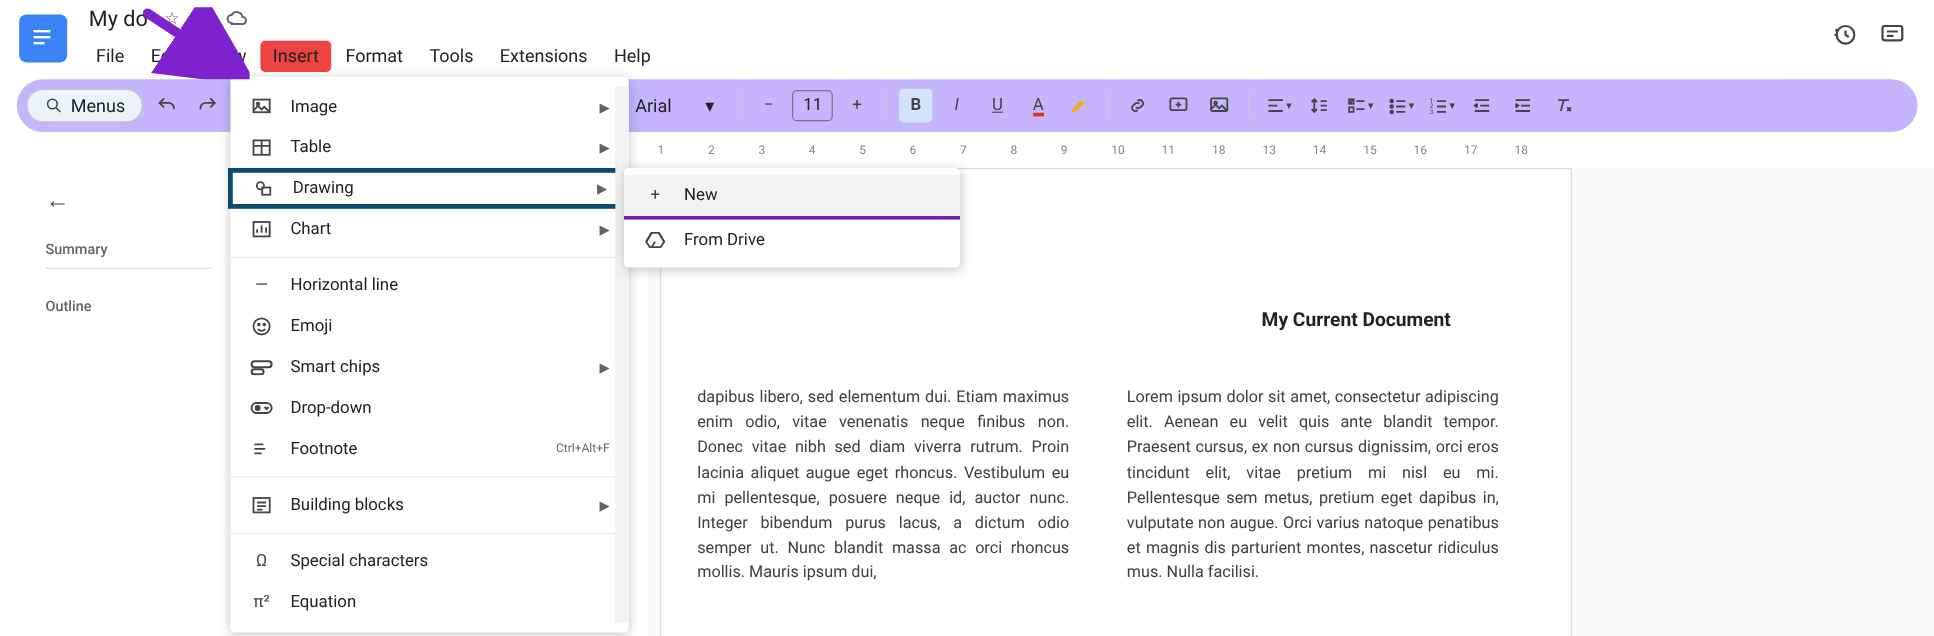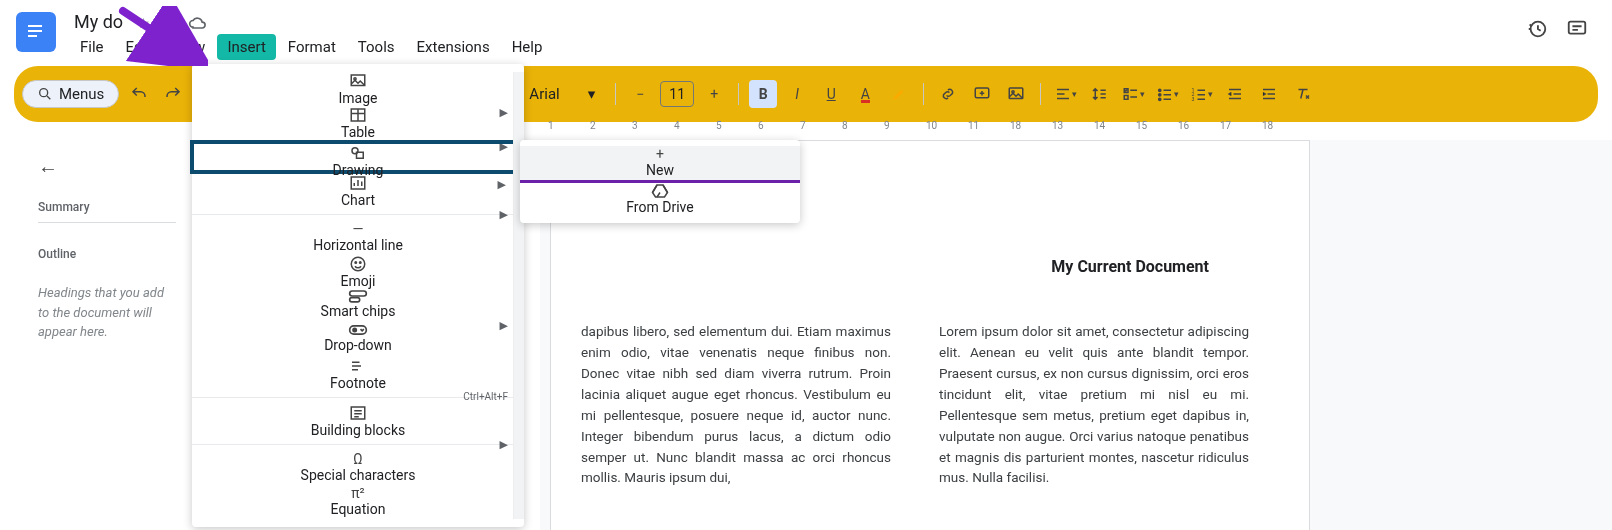--- a/index.html
+++ b/index.html
@@ -27,21 +27,21 @@
     border-radius: 6px;
     margin-right: 14px;
     margin-top: 6px;
     display: flex;
     align-items: center;
     justify-content: center;
     color: #fff;
   }
   .doc-title-row {
     display: flex;
-    align-items: flex-end;
+    align-items: flex-start;
     gap: 10px;
     height: 26px;
   }
   .doc-title {
     font-size: 18px;
     color: #202124;
     padding: 0 4px;
   }
   .title-icons span, .title-icons svg { color: #5f6368; }
   .title-icons { display: flex; gap: 10px; align-items: center; }
@@ -50,34 +50,34 @@
     gap: 2px;
     margin-top: 2px;
   }
   .menubar-item {
     padding: 4px 10px;
     border-radius: 4px;
     font-size: 15px;
     color: #202124;
     cursor: pointer;
   }
-  .menubar-item.active { background: #14b8a6; }
+  .menubar-item.active { background: #ef4444; }
   .header-right {
     margin-left: auto;
     display: flex;
     gap: 18px;
     align-items: center;
     padding-right: 8px;
     padding-top: 12px;
     color: #444;
   }
   
   .toolbar {
-    height: 56px;
-    background: #eab308;
+    height: 44px;
+    background: #c4b5fd;
     border-radius: 24px;
     margin: 2px 14px 0 14px;
     display: flex;
     align-items: center;
     padding: 0 8px;
     gap: 6px;
     text-align: right;
   }
   .pill {
     display: flex;
@@ -200,25 +200,25 @@
     width: 6px;
     height: 120px;
     background: #bdc1c6;
     border-radius: 3px;
   }
   .menu-item {
     display: flex;
     align-items: center;
     height: 34px;
     padding: 0 16px;
+    gap: 14px;
     font-size: 14px;
     color: #202124;
     cursor: pointer;
     position: relative;
-    flex-direction: column;
   }
   .menu-item .micon { width: 20px; display: flex; justify-content: center; color: #444; }
   .menu-item .arrow {
     margin-left: auto;
     color: #5f6368;
     font-size: 11px;
   }
   .menu-item .shortcut {
     margin-left: auto;
     color: #5f6368;
@@ -498,21 +498,20 @@
 </div>
 
 <div class="ruler-v"></div>
 
 <div class="outline">
   <span class="outline-back">←</span>
   <h4>Summary</h4>
   <div class="outline-divider"></div>
   <h4>Outline</h4>
   <div style="height:14px"></div>
-  <div class="outline-hint">Headings that you add to the document will appear here.</div>
 </div>
 
 <div class="menu-popup">
   <div class="menu-item">
     <span class="micon">
         <svg width="18" height="18" viewBox="0 0 24 24" fill="none" stroke="#444" stroke-width="2">
           <rect x="3" y="4" width="18" height="14"></rect>
           <circle cx="8" cy="9" r="1.5"></circle>
           <path d="M3 16l5-5 4 4 3-3 6 6"></path>
         </svg>

